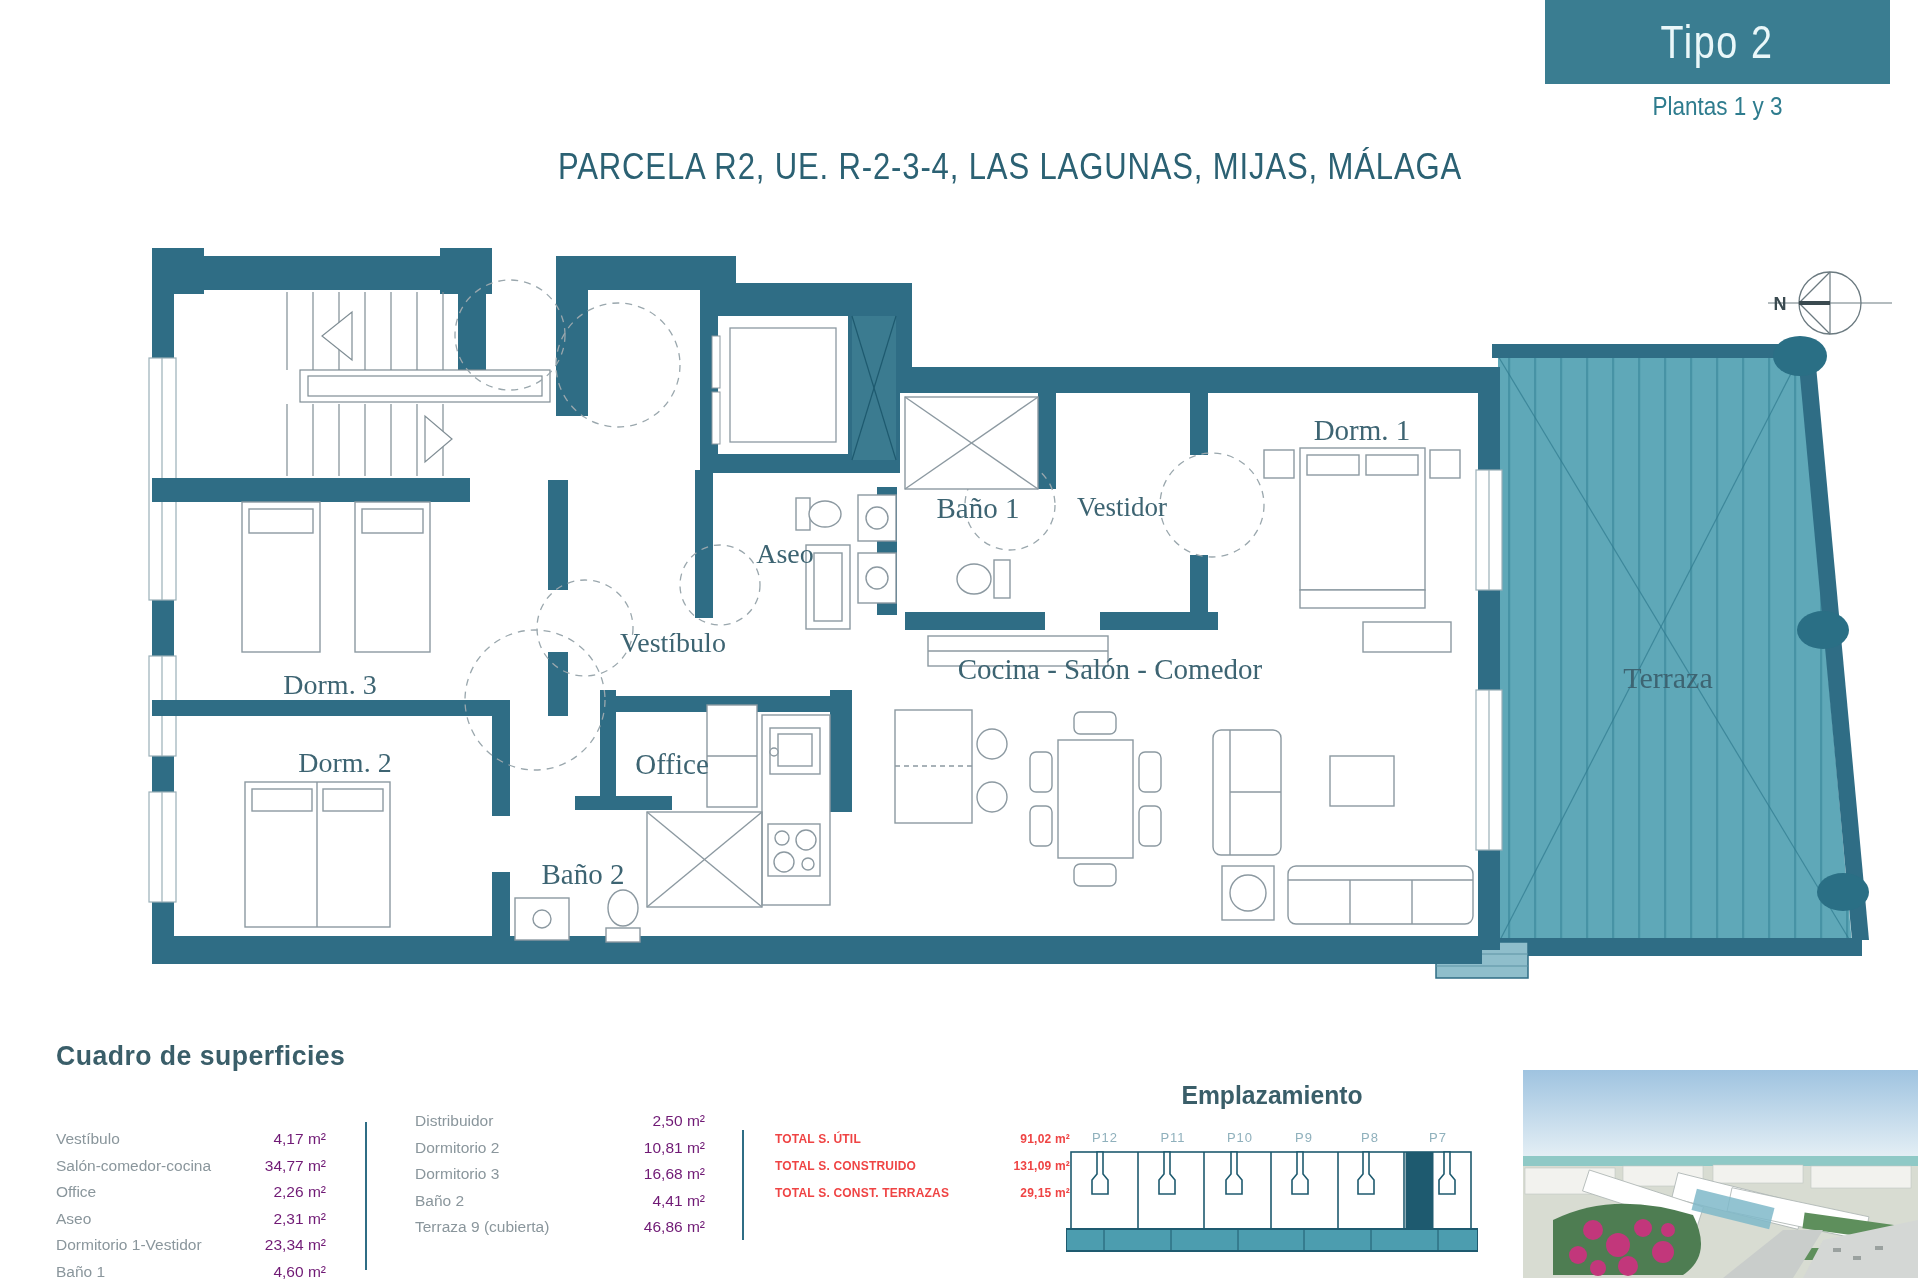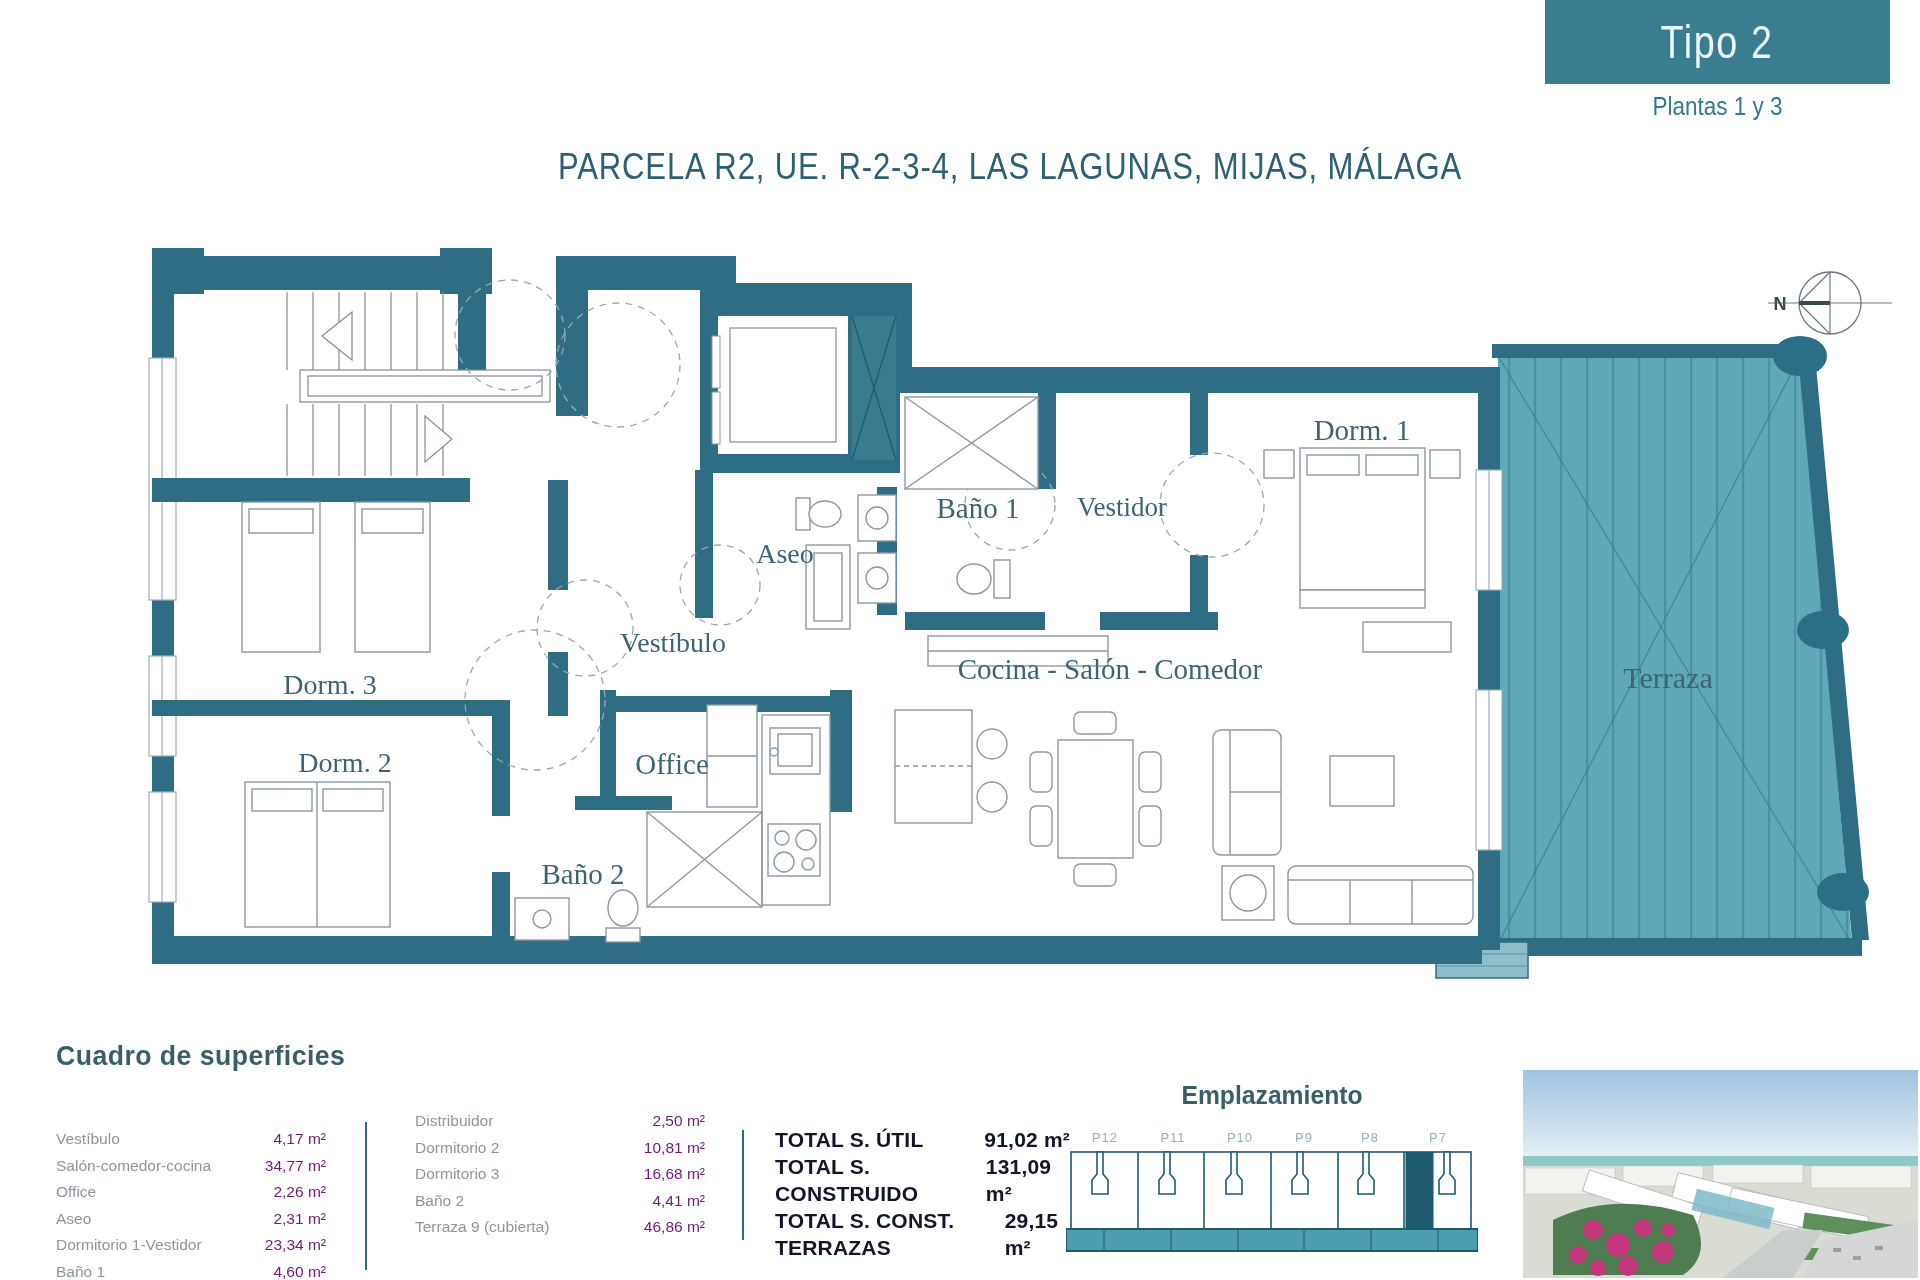--- a/index.html
+++ b/index.html
@@ -18,22 +18,22 @@
   .room-label{font-family:"Liberation Serif",serif;fill:#3D6472;}
   
   .surfaces{position:absolute;left:56px;top:1040px;}
   .surfaces h2{margin:0 0 22px 0;font-size:28px;font-weight:bold;color:#3A5E69;letter-spacing:.5px;transform:scaleX(.95);transform-origin:left;}
   .col{position:absolute;}
   .col .row{display:flex;justify-content:space-between;font-size:15.5px;line-height:26.5px;width:100%;}
   .col .row .lbl{color:#8A969C;}
   .col .row .val{color:#701a75;}
   .vdiv{position:absolute;width:2px;background:#2F6D85;}
   .totals{position:absolute;left:775px;top:1126px;width:295px;}
-  .totals .row{display:flex;justify-content:space-between;font-size:21px;line-height:27px;
-               color:#0f172a;font-weight:bold;letter-spacing:.2px;}
+  .totals .row{display:flex;justify-content:space-between;font-size:12px;line-height:27px;
+               color:#ef4444;font-weight:bold;letter-spacing:.2px;}
   
   .empl-title{position:absolute;left:1066px;top:1080px;width:412px;text-align:center;
               font-size:26px;font-weight:bold;color:#3A5E69;transform:scaleX(.95);}
   .empl-svg{position:absolute;left:1066px;top:1122px;}
   .empl-label{font-size:13px;fill:#8FB0BC;letter-spacing:1px;}
   .photo-svg{position:absolute;left:1523px;top:1070px;}
 </style>
 </head>
 <body>
 

